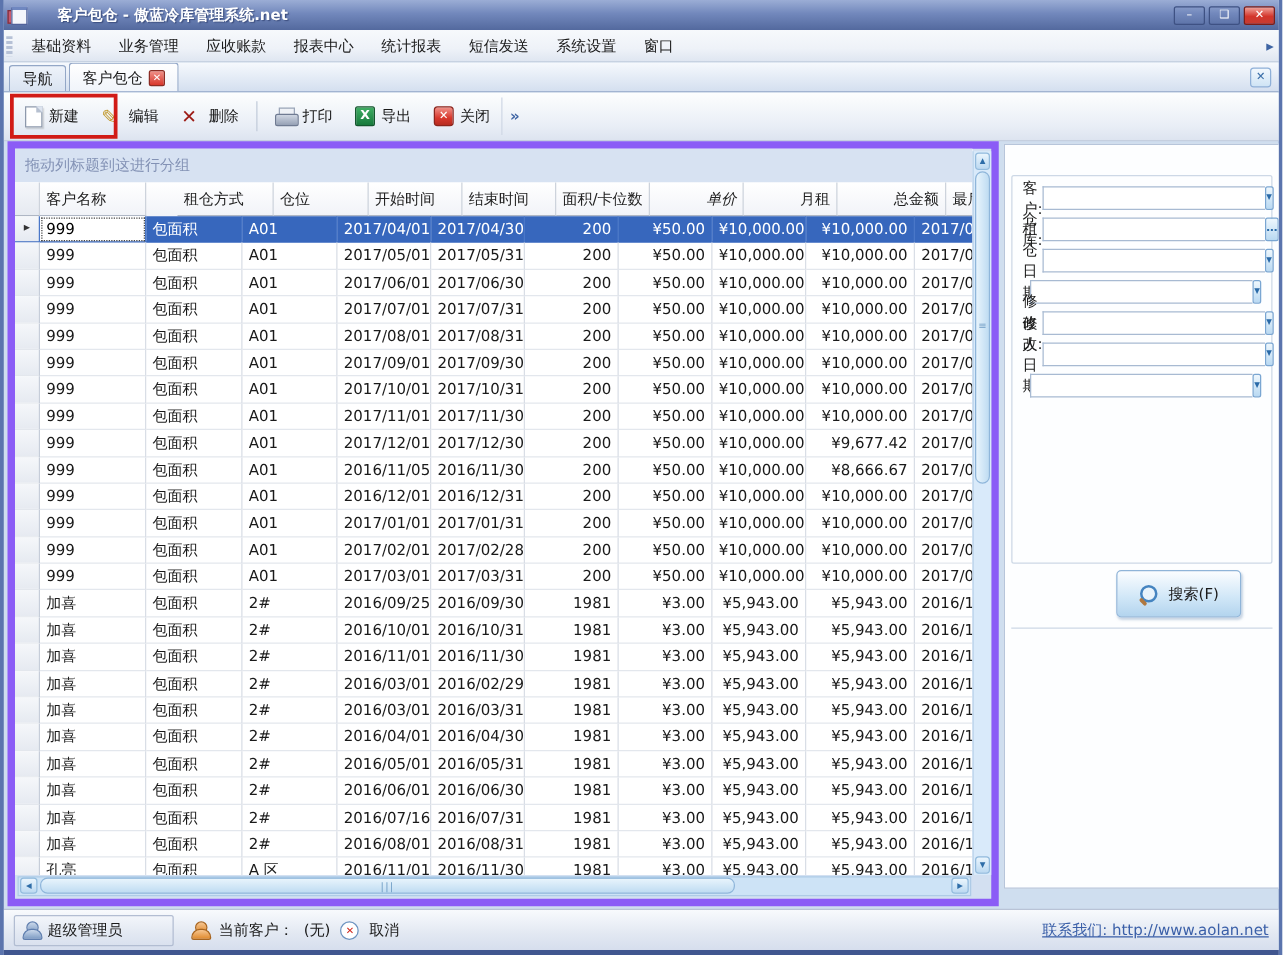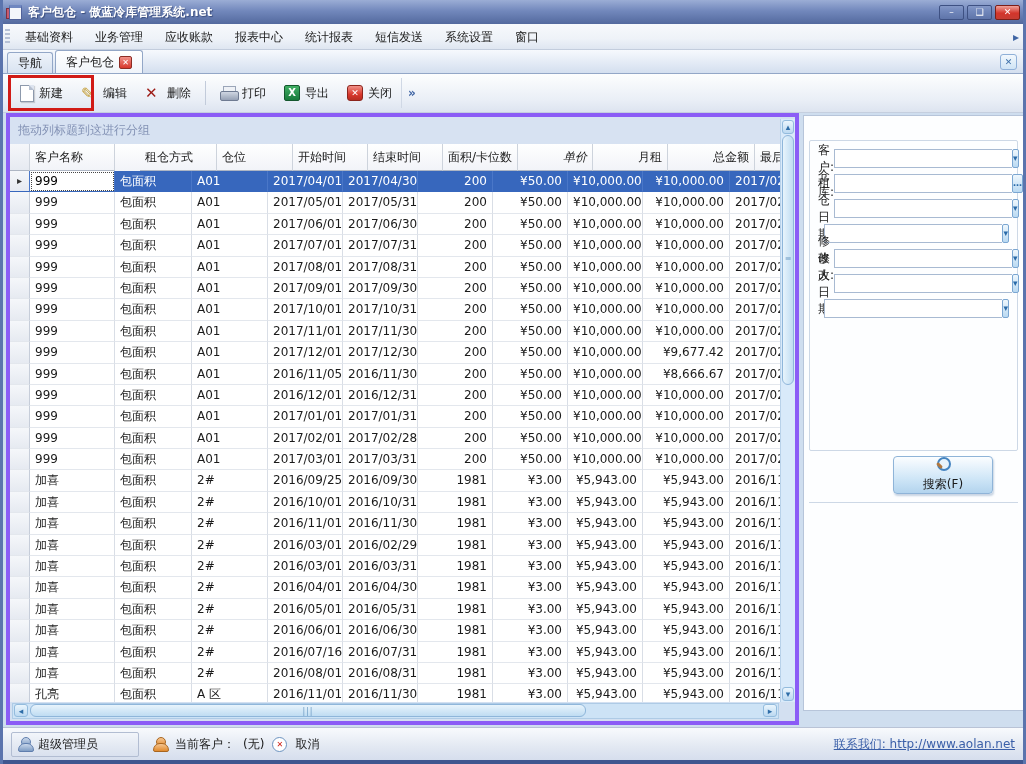--- a/index.html
+++ b/index.html
@@ -5,21 +5,21 @@
   * { margin:0; padding:0; box-sizing:border-box; }
   html,body { width:1026px; height:764px; }
   body { font-family:"DejaVu Sans","Liberation Sans",sans-serif; font-size:12px; color:#1a1a1a; }
 
   .window { position:relative; width:1026px; height:764px; background:#cfdeef; overflow:hidden;
             border-left:3px solid #5b74ad; border-right:3px solid #5b74ad; }
 
   
   .titlebar { position:absolute; left:-3px; top:0; width:1026px; height:24px;
               background:linear-gradient(180deg,#9badd5 0%,#7288bc 45%,#53699e 100%);
-              display:flex; align-items:center; padding:0 6px; }
+              display:flex; align-items:center; padding:0 6px;gap:18px; }
   .app-icon { width:16px; height:14px; position:relative; margin-right:6px; flex:0 0 auto; }
   .app-icon::before { content:""; position:absolute; left:0; bottom:0; width:9px; height:9px;
                       background:#c85a6e; border:1px solid #7e2f3f; }
   .app-icon::after { content:""; position:absolute; right:0; top:0; width:11px; height:11px;
                      background:#f4f6fb; border:1px solid #51629a; border-top:3px solid #6f87c0; }
   .title-text { color:#ffffff; font-weight:bold; text-shadow:1px 1px 1px #3a4c7c; }
   .win-btns { margin-left:auto; display:flex; gap:3px; }
   .win-btn { width:25px; height:15px; border-radius:2px; border:1px solid #3e5183;
              background:linear-gradient(180deg,#b9c6e4,#7d92c2 50%,#68080 50%,#6d83b6);
              color:#fff; font-size:9px; line-height:13px; text-align:center; cursor:pointer; }
@@ -77,21 +77,21 @@
                       background:linear-gradient(180deg,#cfd6e2,#96a1b5); border:1px solid #6f7b92; }
   .icn-excel { width:16px; height:16px; border-radius:2px; border:1px solid #14572e;
                background:linear-gradient(180deg,#3fae63,#187a3c); color:#fff; font-weight:bold;
                font-size:10px; line-height:14px; text-align:center; }
   .icn-closered { width:16px; height:16px; border-radius:3px; border:1px solid #8c241c;
                   background:linear-gradient(180deg,#f09189,#d8372c 60%,#b72c21); color:#fff;
                   font-size:9px; font-weight:bold; line-height:14px; text-align:center; }
 
   
   .grid-region { position:absolute; left:3px; top:113px; width:793px; height:612px;
-                 background:#d3e0f1; border:4px solid #8b5cf6;padding-left:34px; }
+                 background:#d3e0f1; border:6px solid #8b5cf6;padding-left:34px; }
   .grid-main { position:absolute; left:0; top:0; right:15px; bottom:19px; overflow:hidden; background:#fff; }
   .group-panel { height:27px; line-height:27px; padding-left:8px; background:#d7e2f2; color:#8392b5; }
   .grow { display:flex; width:100%; height:21.4px; background:#fff; }
   .grow.hdr { height:27px; background:linear-gradient(180deg,#ffffff,#f1f3f8); }
   .gcell { border-right:1px solid #d9dee6; border-bottom:1px solid #e3e7ed; height:100%;
            line-height:20px; padding:0 5px; white-space:nowrap; overflow:hidden; flex:0 0 auto; }
   .grow.hdr .gcell { border-right:1px solid #cdd3dc; border-bottom:1px solid #aeb6c4; line-height:26px; color:#222; }
   .gcell.num { text-align:right; }
   .gcell.ind { padding:0; background:linear-gradient(180deg,#f5f7fa,#e6eaf1); border-right:1px solid #c6cdd9;
                text-align:center; color:#444; font-size:10px; }
@@ -122,21 +122,21 @@
   .sp-label { width:68px; }
   .sp-input { flex:1; height:19px; border:1px solid #a8bad2; border-right:none; background:#fff; }
   .sp-btn { width:18px; height:19px; border:1px solid #7aa6d2; border-radius:2px;
             background:linear-gradient(180deg,#eef7fd,#b9d9f2); color:#2a6aa8; font-size:9px;
             font-weight:bold; line-height:17px; text-align:center; cursor:pointer; }
   .sp-btnrow { position:absolute; left:5px; right:5px; top:335px; height:52px; border-bottom:1px solid #cdd8e6; }
   .search-btn { position:absolute; right:25px; top:5px; width:100px; height:38px;
                 border:1px solid #8fb4d8; border-radius:4px;
                 background:linear-gradient(180deg,#fbfdff,#cfe6f7 60%,#b3d4ee);
                 display:flex; align-items:center; justify-content:center; gap:9px; cursor:pointer;
-                box-shadow:1px 2px 2px rgba(120,150,185,.4);flex-direction:column; }
+                box-shadow:1px 2px 2px rgba(120,150,185,.4); }
   .icn-mag { width:15px; height:15px; position:relative; }
   .icn-mag::before { content:""; position:absolute; right:0; top:0; width:10px; height:10px;
                      border:2px solid #4584c0; border-radius:50%; background:#e8f3fb; }
   .icn-mag::after { content:""; position:absolute; left:0px; bottom:0px; width:7px; height:3px;
                     background:#b07840; border-radius:2px; transform:rotate(45deg); }
 
   
   .statusbar { position:absolute; left:0; top:727px; width:1020px; height:33px;
                background:linear-gradient(180deg,#f8fafd,#e2e8f2 60%,#d6deed);
                border-top:1px solid #b9c3d6; display:flex; align-items:center; }

